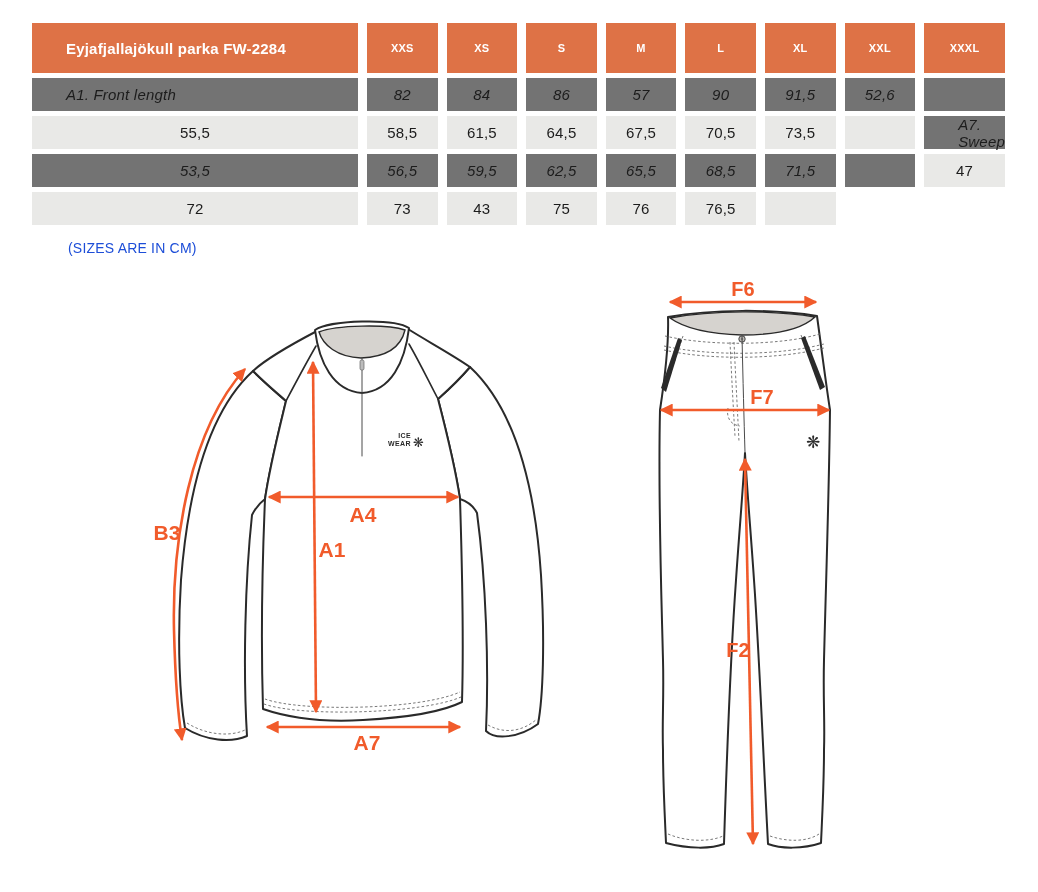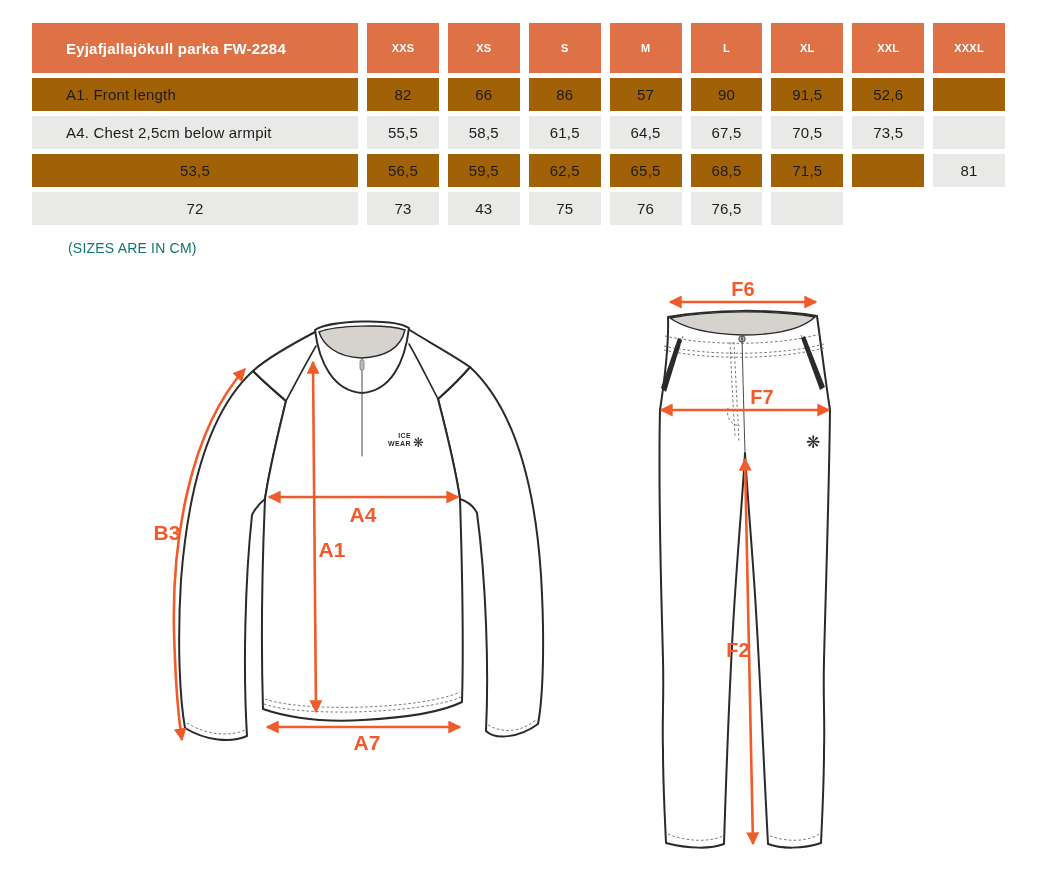--- a/index.html
+++ b/index.html
@@ -18,26 +18,26 @@
     grid-template-rows:50px 33px 33px 33px 33px;
     column-gap:9px; row-gap:5px;
   }
   .cell {
     display:flex; align-items:center; justify-content:center;
     font-size:15px; letter-spacing:.2px;
   }
   .cell.label { justify-content:flex-start; padding-left:34px; }
   .cell.head { background:#DE7246; color:#ffffff; font-weight:bold; font-size:11px; }
   .cell.head.label { font-size:15px; }
-  .row-dark  { background:#a16207; }
+  .row-dark  { background:#737373;font-style:italic; }
   .row-light { background:#E9E9E7; }
   
   .units-note {
     position:absolute; left:68px; top:240px;
-    font-size:14px; color:#0f766e; letter-spacing:.2px;
+    font-size:14px; color:#1d4ed8; letter-spacing:.2px;
   }
   
   svg.diagram { position:absolute; overflow:visible; }
   #jacket-svg { left:150px; top:300px; }
   #pants-svg  { left:640px; top:280px; }
   .outline  { fill:#ffffff; stroke:#2a2a2a; stroke-width:2;   stroke-linejoin:round; }
   .seam     { fill:none;    stroke:#2a2a2a; stroke-width:1.6; stroke-linecap:round; }
   .thinseam { fill:none;    stroke:#4a4a4a; stroke-width:1;   stroke-linecap:round; }
   .stitch   { fill:none; stroke:#6a6a6a; stroke-width:.9; stroke-dasharray:2.6 2.2; }
   .gray     { fill:#D6D3CF; stroke:#2a2a2a; stroke-width:1.4; }
@@ -58,48 +58,48 @@
   <div class="cell head">XS</div>
   <div class="cell head">S</div>
   <div class="cell head">M</div>
   <div class="cell head">L</div>
   <div class="cell head">XL</div>
   <div class="cell head">XXL</div>
   <div class="cell head">XXXL</div>
 
   <div class="cell label row-dark">A1. Front length</div>
   <div class="cell row-dark">82</div>
-  <div class="cell row-dark">66</div>
+  <div class="cell row-dark">84</div>
   <div class="cell row-dark">86</div>
   <div class="cell row-dark">57</div>
   <div class="cell row-dark">90</div>
   <div class="cell row-dark">91,5</div>
   <div class="cell row-dark">52,6</div>
   <div class="cell row-dark"></div>
 
-  <div class="cell label row-light">A4. Chest 2,5cm below armpit</div>
   <div class="cell row-light">55,5</div>
   <div class="cell row-light">58,5</div>
   <div class="cell row-light">61,5</div>
   <div class="cell row-light">64,5</div>
   <div class="cell row-light">67,5</div>
   <div class="cell row-light">70,5</div>
   <div class="cell row-light">73,5</div>
   <div class="cell row-light"></div>
 
+  <div class="cell label row-dark">A7. Sweep</div>
   <div class="cell row-dark">53,5</div>
   <div class="cell row-dark">56,5</div>
   <div class="cell row-dark">59,5</div>
   <div class="cell row-dark">62,5</div>
   <div class="cell row-dark">65,5</div>
   <div class="cell row-dark">68,5</div>
   <div class="cell row-dark">71,5</div>
   <div class="cell row-dark"></div>
 
-  <div class="cell row-light">81</div>
+  <div class="cell row-light">47</div>
   <div class="cell row-light">72</div>
   <div class="cell row-light">73</div>
   <div class="cell row-light">43</div>
   <div class="cell row-light">75</div>
   <div class="cell row-light">76</div>
   <div class="cell row-light">76,5</div>
   <div class="cell row-light"></div>
 </div>
 
 <div class="units-note">(SIZES ARE IN CM)</div>

